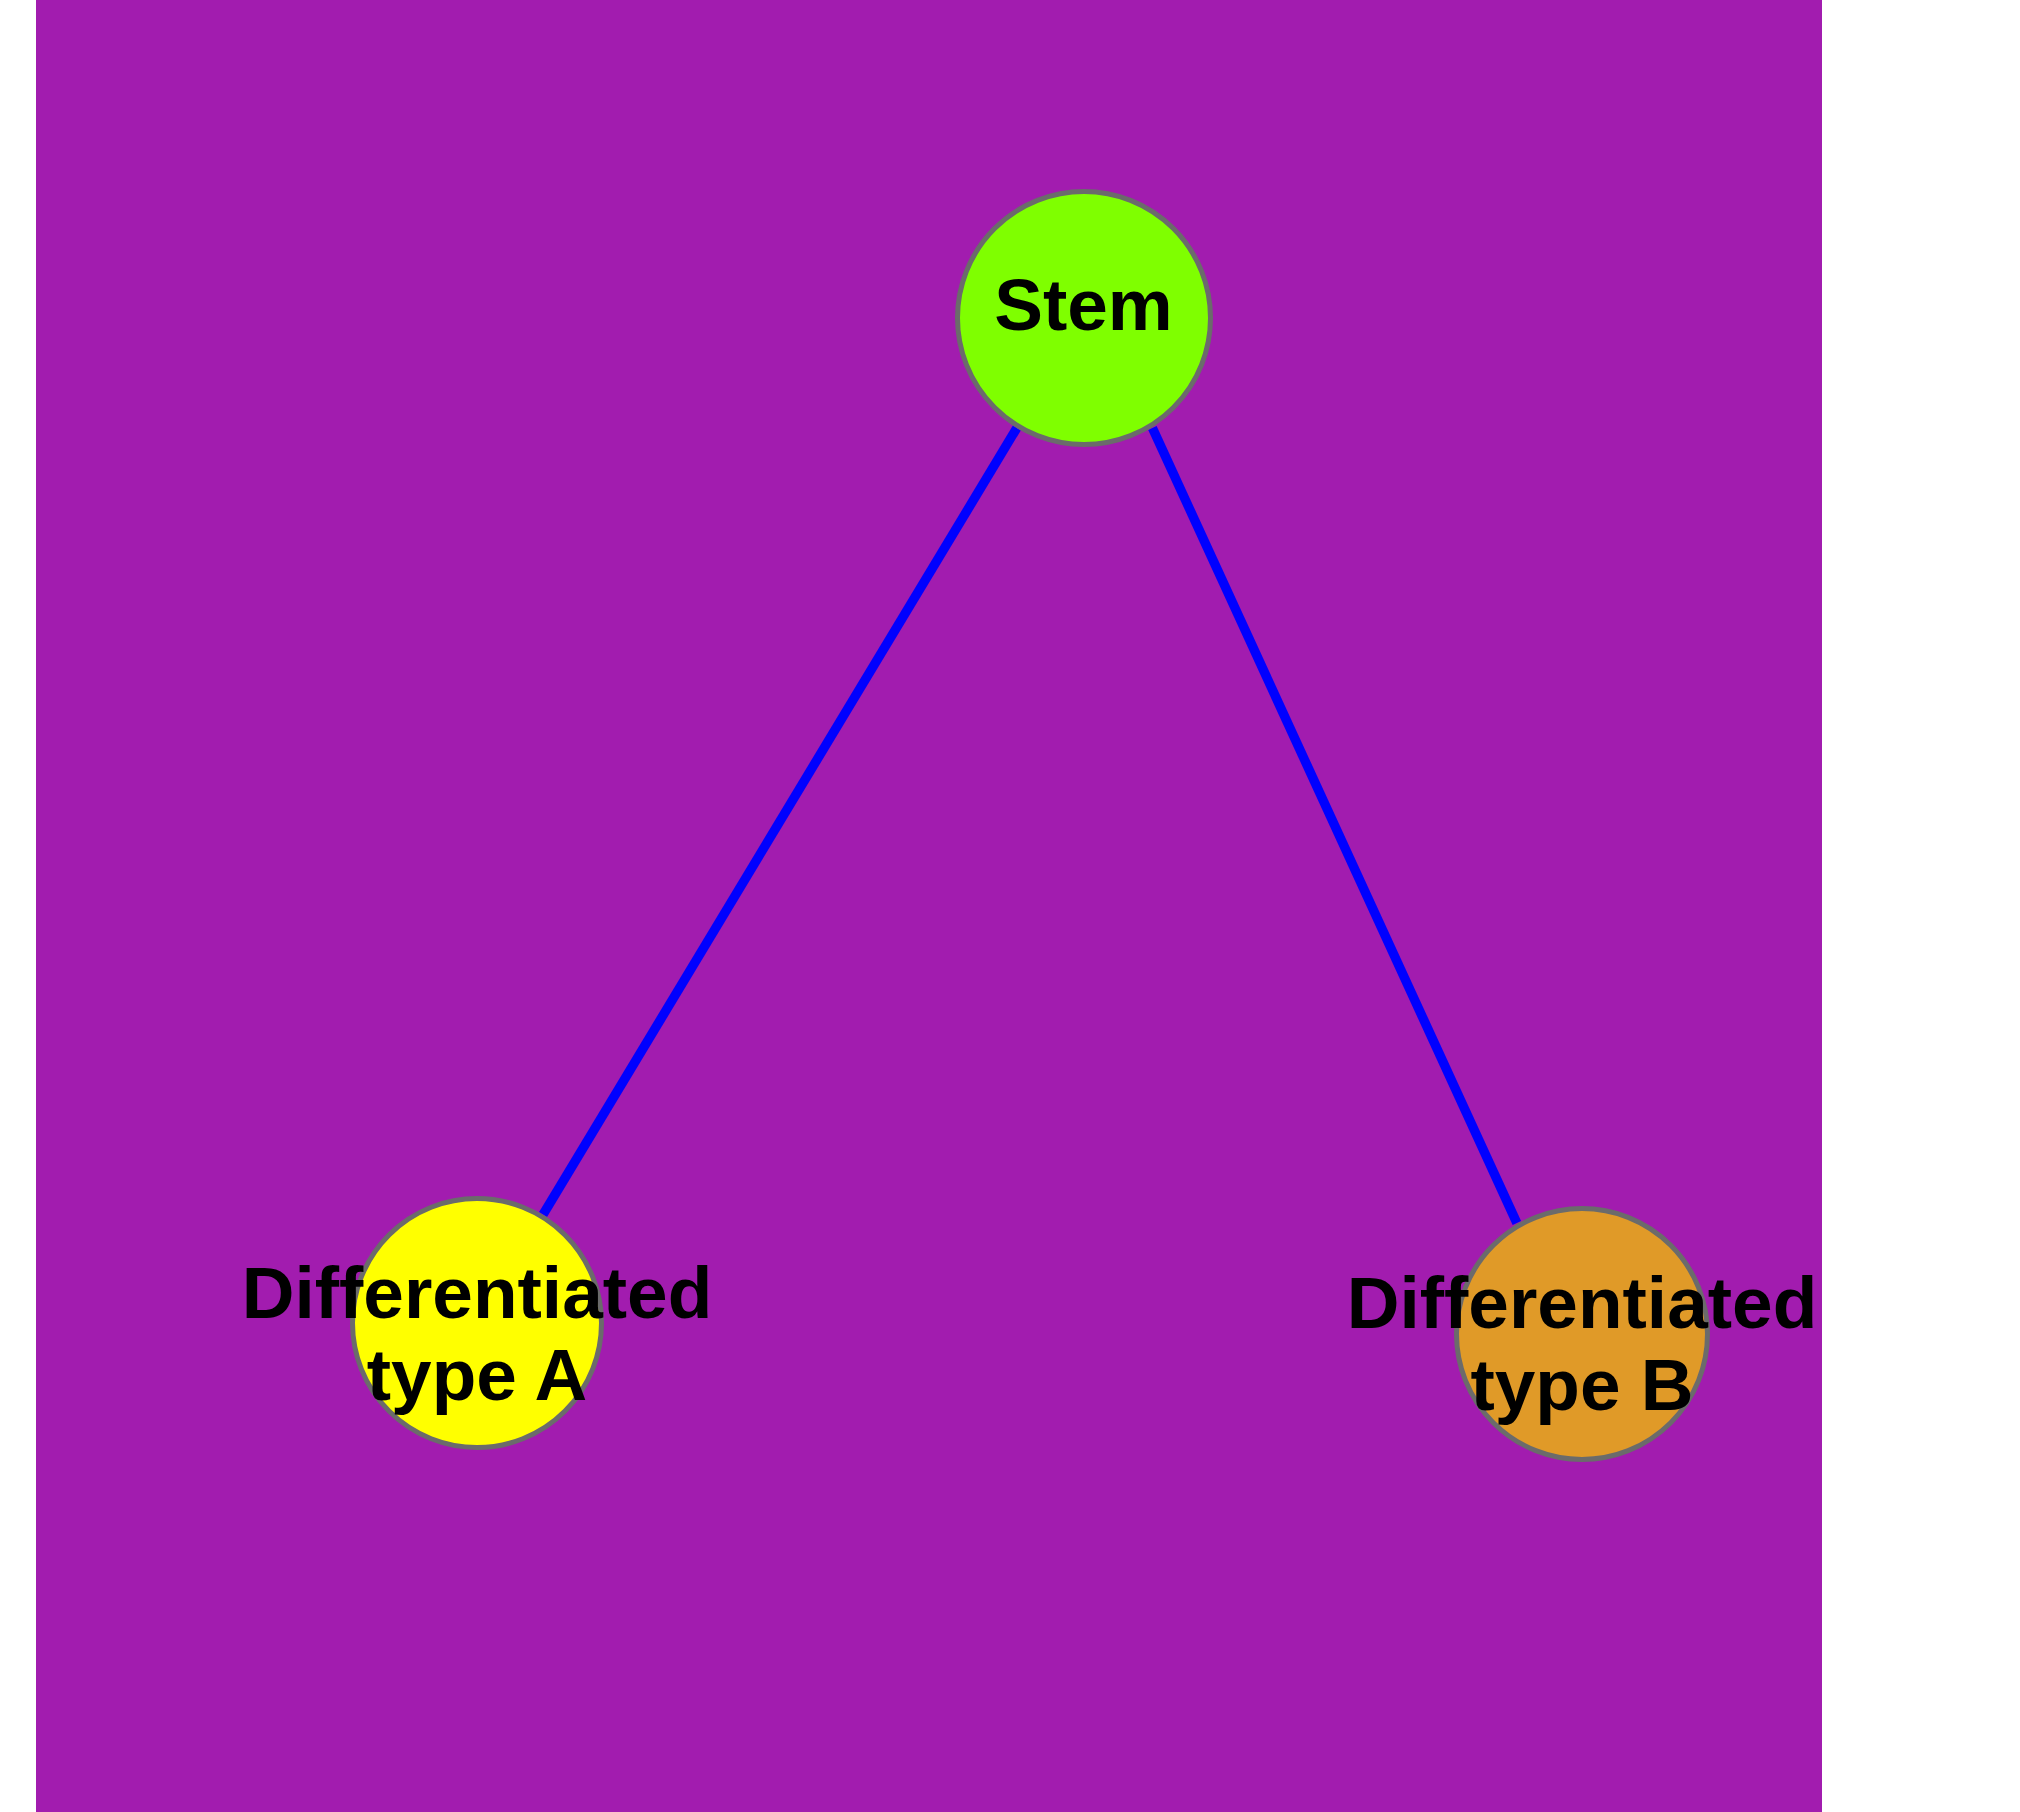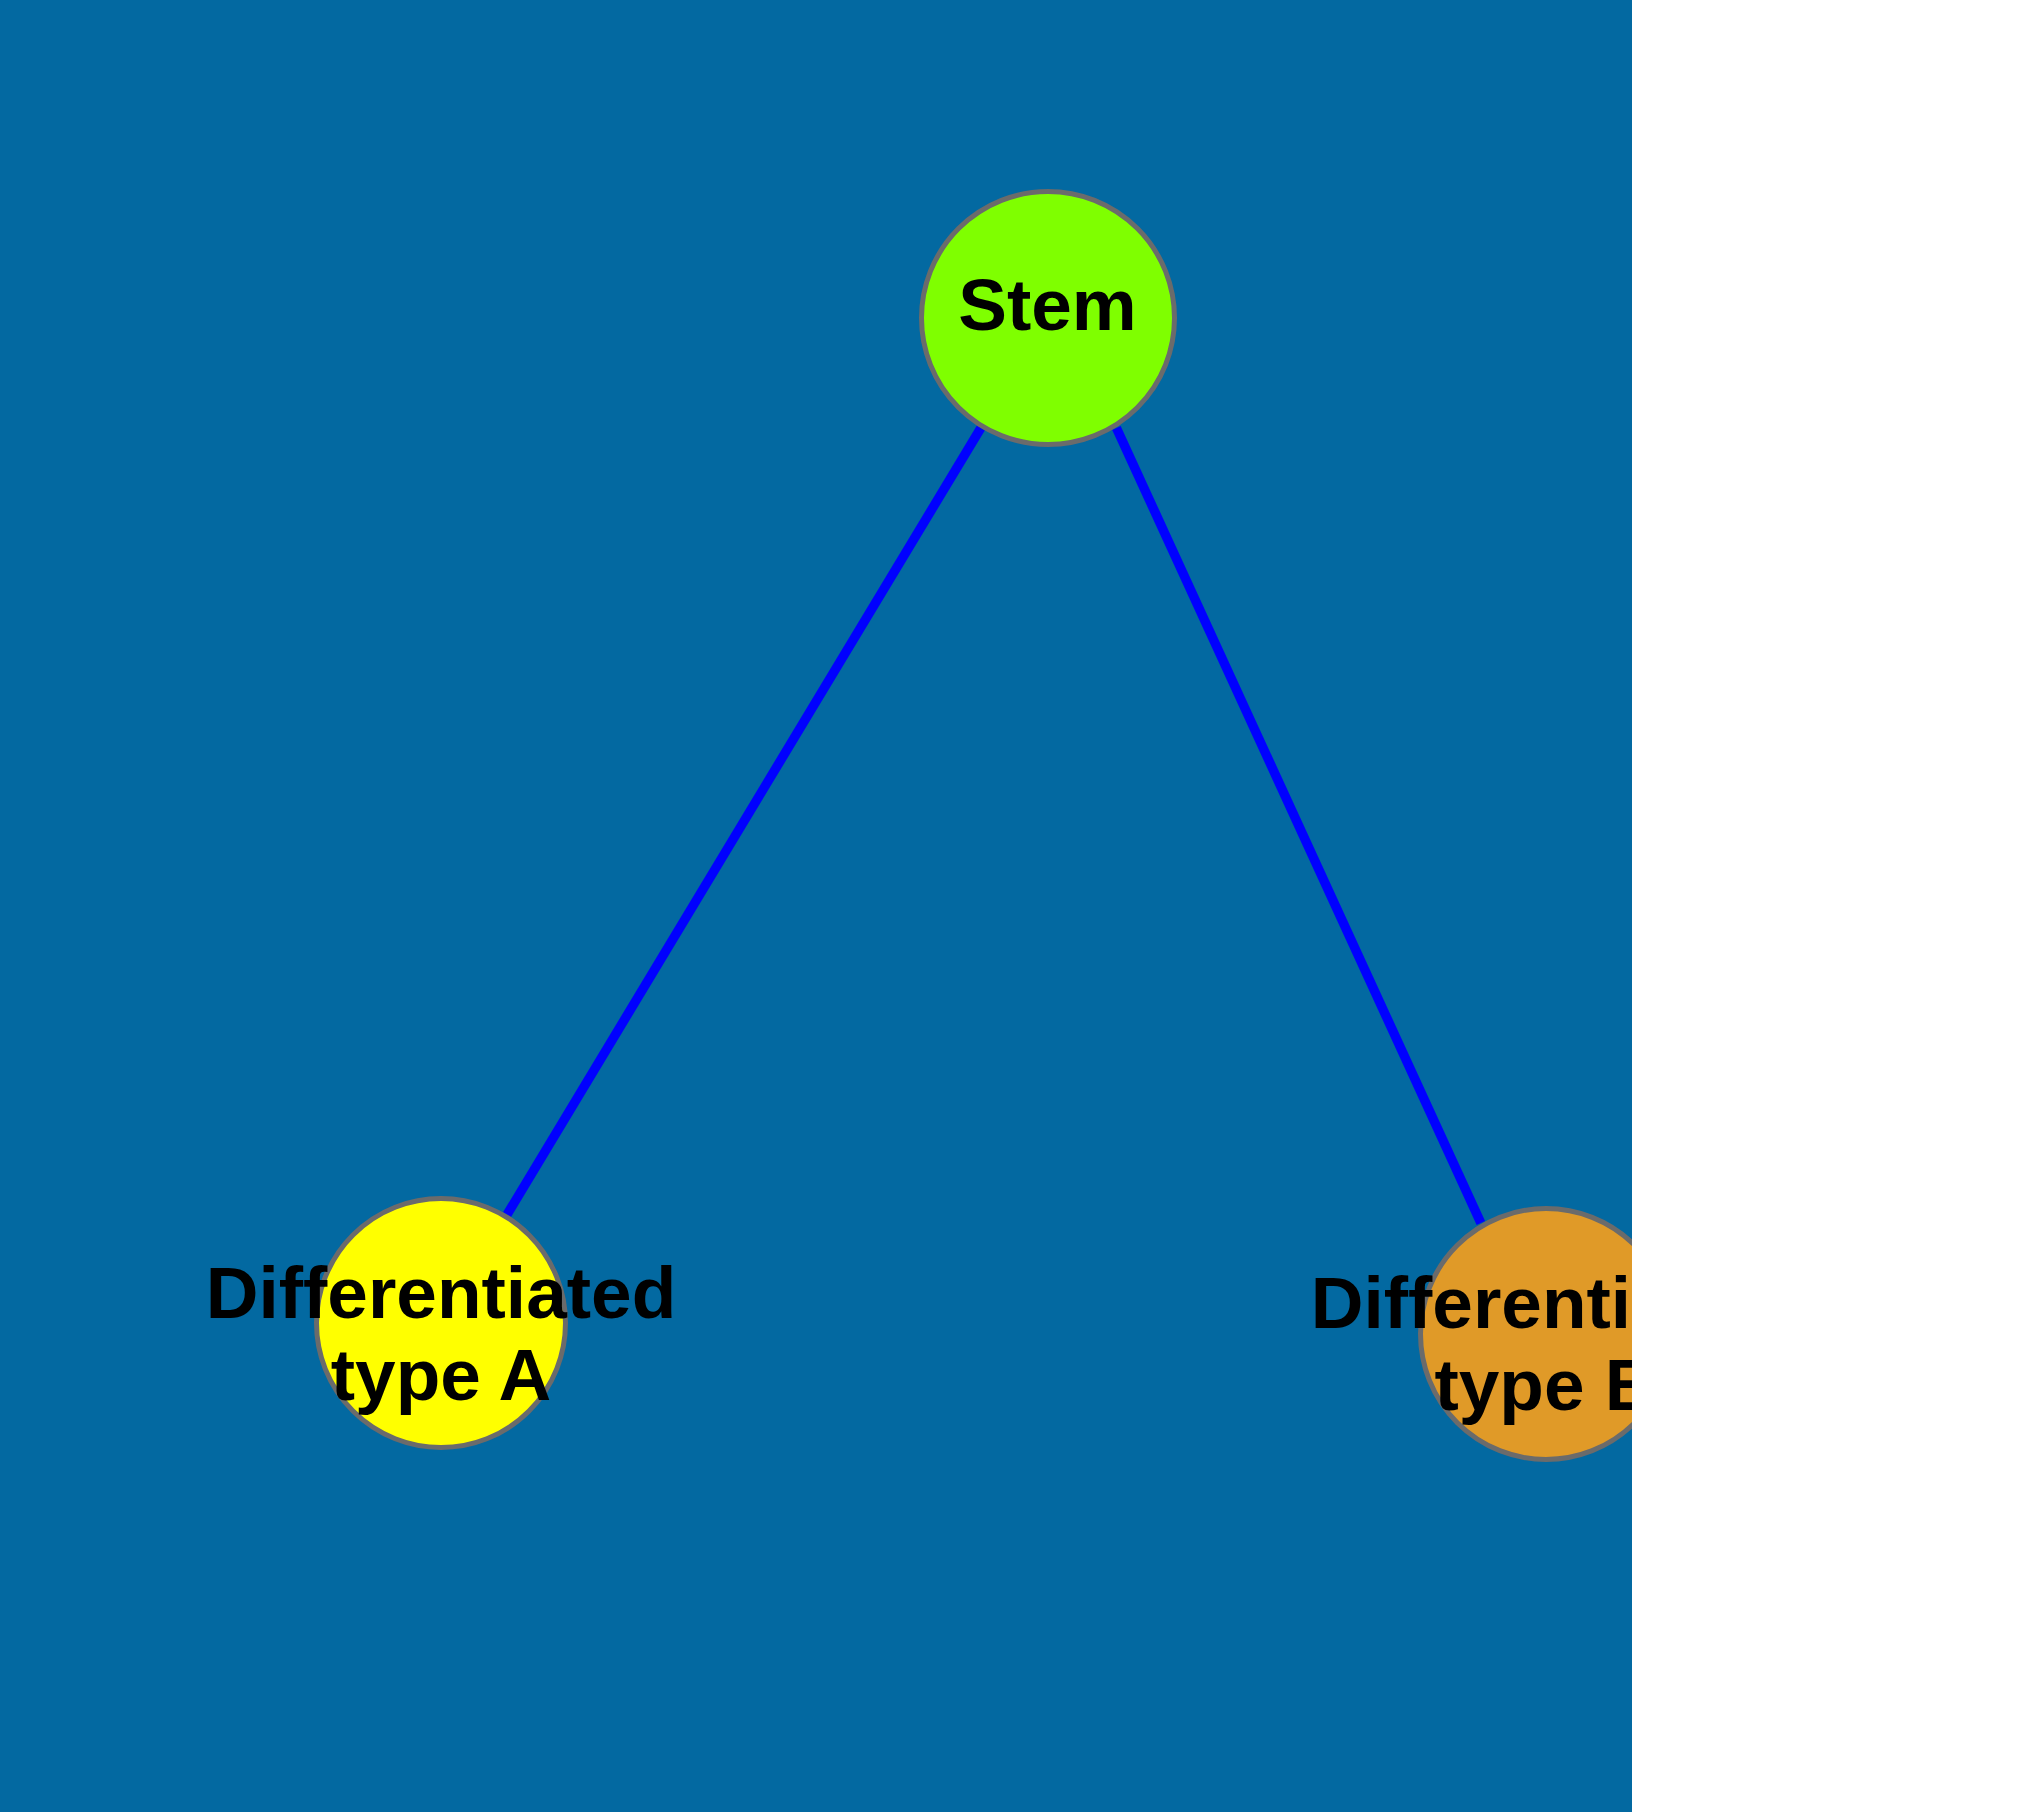--- a/index.html
+++ b/index.html
@@ -7,24 +7,25 @@
     padding: 0;
   }
   body {
     width: 2021px;
     height: 1812px;
     overflow: hidden;
     font-family: "Liberation Sans", sans-serif;
   }
   #canvas {
     position: relative;
-    width: 1632px;
+    width: 1786px;
     height: 1812px;
-    background: #0369a1;
+    background: #a21caf;
     overflow: hidden;
+    margin-left: 36px;
   }
   #edge-layer {
     position: absolute;
     left: 0;
     top: 0;
     width: 2021px;
     height: 1812px;
   }
   .node {
     position: absolute;

